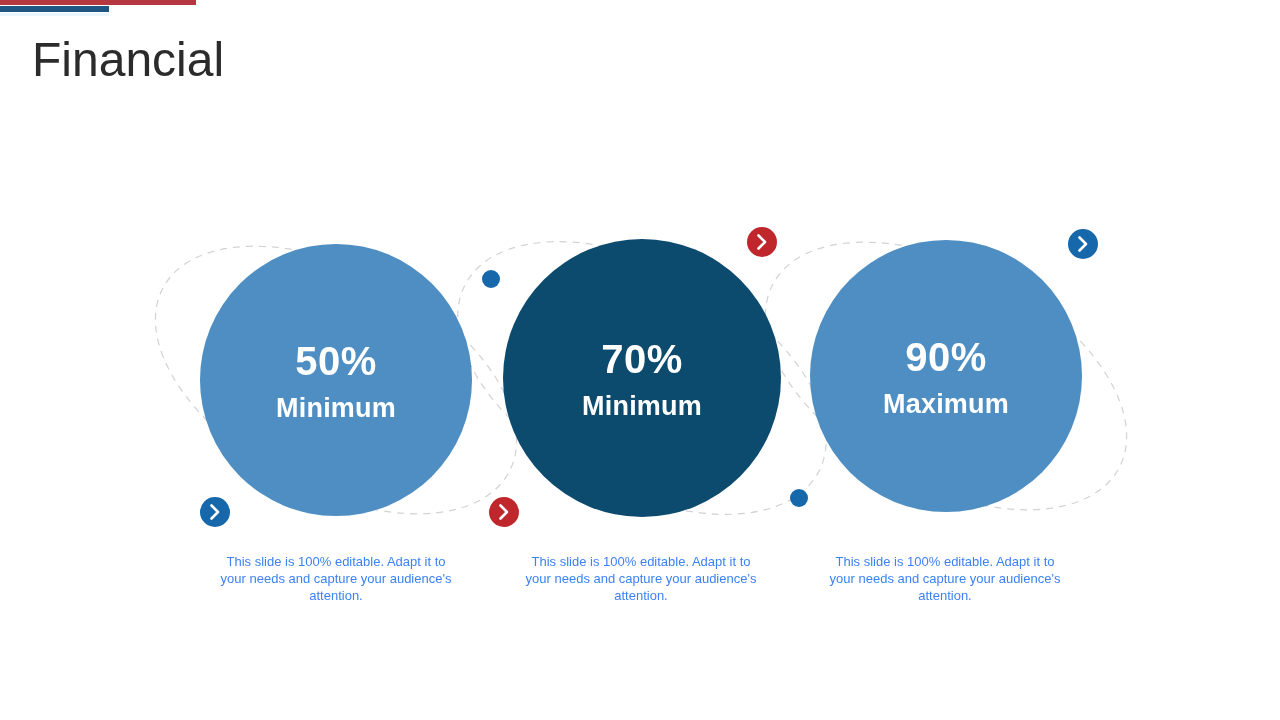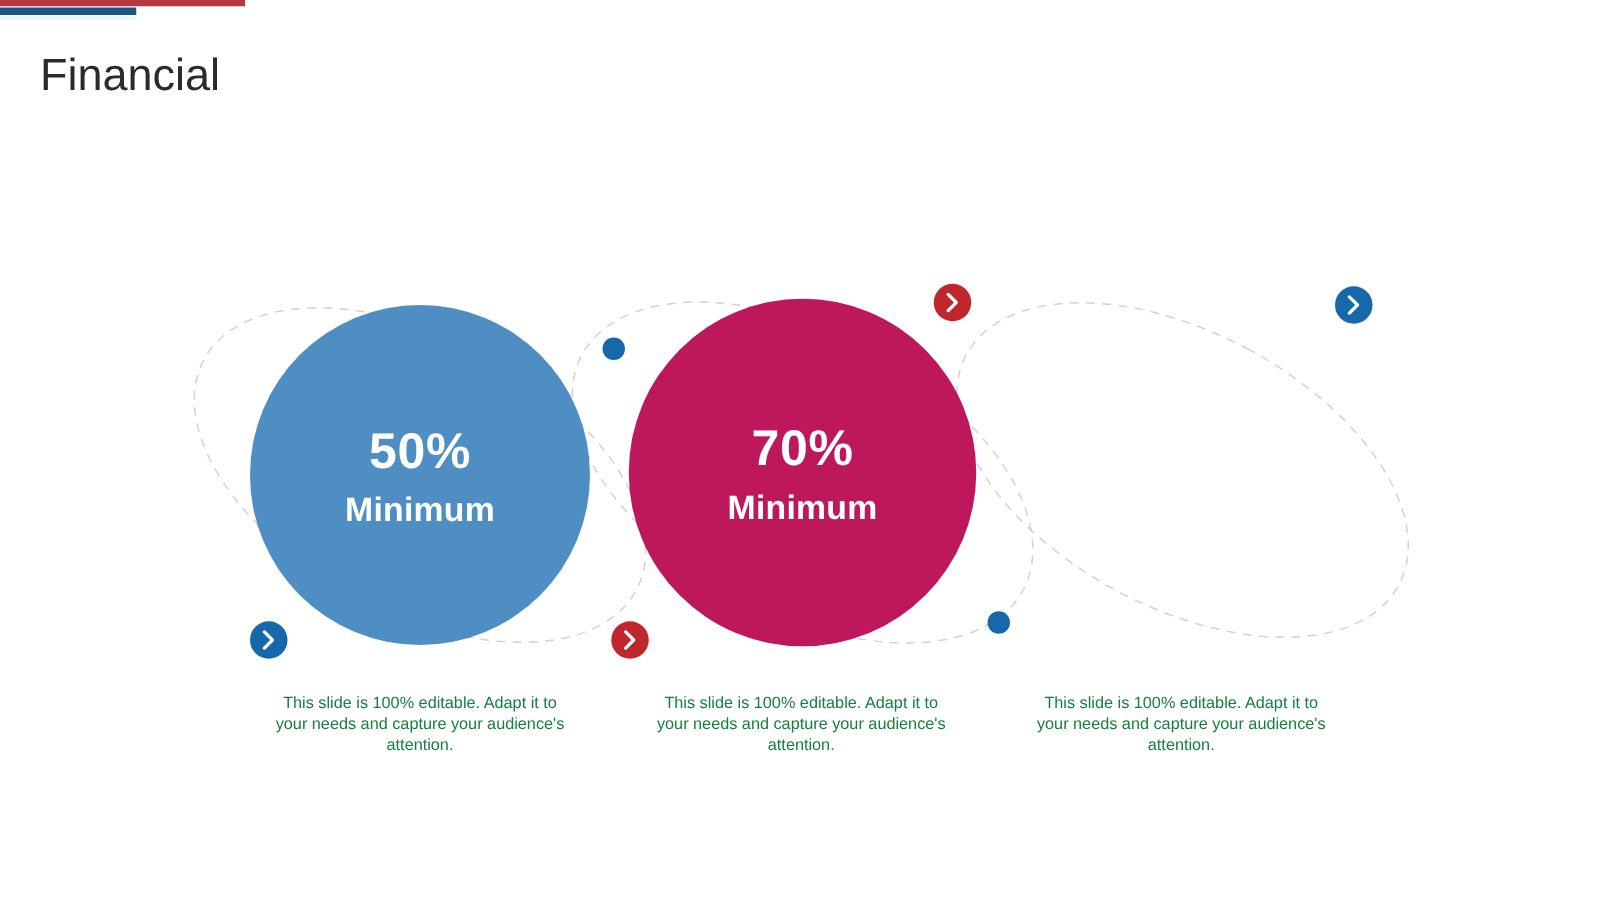--- a/index.html
+++ b/index.html
@@ -27,21 +27,21 @@
   }
   .bar-red   { top: 0px; width: 196px; height: 5px; background: #b5373f; }
   .bar-navy  { top: 6px; width: 109px; height: 6px; background: #1f5582; }
   .bar-pale  { top: 13px; width: 109px; height: 3px; background: #e9f6fb; }
 
   
   .page-title {
     position: absolute;
     left: 32px;
     top: 36px;
-    font-size: 36px;
+    font-size: 48px;
     font-weight: 400;
     color: #2b2b2b;
     letter-spacing: 0px;
     line-height: 48px;
     white-space: nowrap;
   }
 
   
   .stage {
     position: absolute;
@@ -76,21 +76,21 @@
   }
   .circle .lbl {
     font-size: 27px;
     font-weight: bold;
     line-height: 28px;
     margin-top: 11px;
     letter-spacing: 0.2px;
   }
 
   .circle-1 { left: 200px; top: 244px; width: 272px; height: 272px; background: #4e8ec2; }
-  .circle-2 { left: 503px; top: 239px; width: 278px; height: 278px; background: #be185d; }
+  .circle-2 { left: 503px; top: 239px; width: 278px; height: 278px; background: #0c4a6e; }
   .circle-3 { left: 810px; top: 240px; width: 272px; height: 272px; background: #4e8ec2; }
 
   
   .badge {
     position: absolute;
     width: 30px;
     height: 30px;
     border-radius: 50%;
     display: flex;
     align-items: center;
@@ -114,21 +114,21 @@
     background: #1668ab;
   }
   .dot-1 { left: 482px; top: 270px; }
   .dot-2 { left: 790px; top: 489px; }
 
   
   .caption {
     position: absolute;
     font-size: 13px;
     line-height: 17px;
-    color: #15803d;
+    color: #3b82f6;
     text-align: center;
     width: 246px;
   }
   .cap-1 { left: 213px; top: 553px; }
   .cap-2 { left: 518px; top: 553px; }
   .cap-3 { left: 822px; top: 553px; }
 </style>
 </head>
 <body>
 
@@ -153,20 +153,24 @@
   <div class="circle circle-1">
     <div class="pct">50%</div>
     <div class="lbl">Minimum</div>
   </div>
 
   <div class="circle circle-2">
     <div class="pct">70%</div>
     <div class="lbl">Minimum</div>
   </div>
 
+  <div class="circle circle-3">
+    <div class="pct">90%</div>
+    <div class="lbl">Maximum</div>
+  </div>
 
   <div class="badge badge-blue badge-b1">
     <svg width="14" height="16" viewBox="0 0 14 16" aria-hidden="true">
       <path d="M3.5 1.5 L10 8 L3.5 14.5" fill="none" stroke="#ffffff" stroke-width="2.6" stroke-linecap="round" stroke-linejoin="round"></path>
     </svg>
   </div>
 
   <div class="badge badge-red badge-r1">
     <svg width="14" height="16" viewBox="0 0 14 16" aria-hidden="true">
       <path d="M3.5 1.5 L10 8 L3.5 14.5" fill="none" stroke="#ffffff" stroke-width="2.6" stroke-linecap="round" stroke-linejoin="round"></path>

